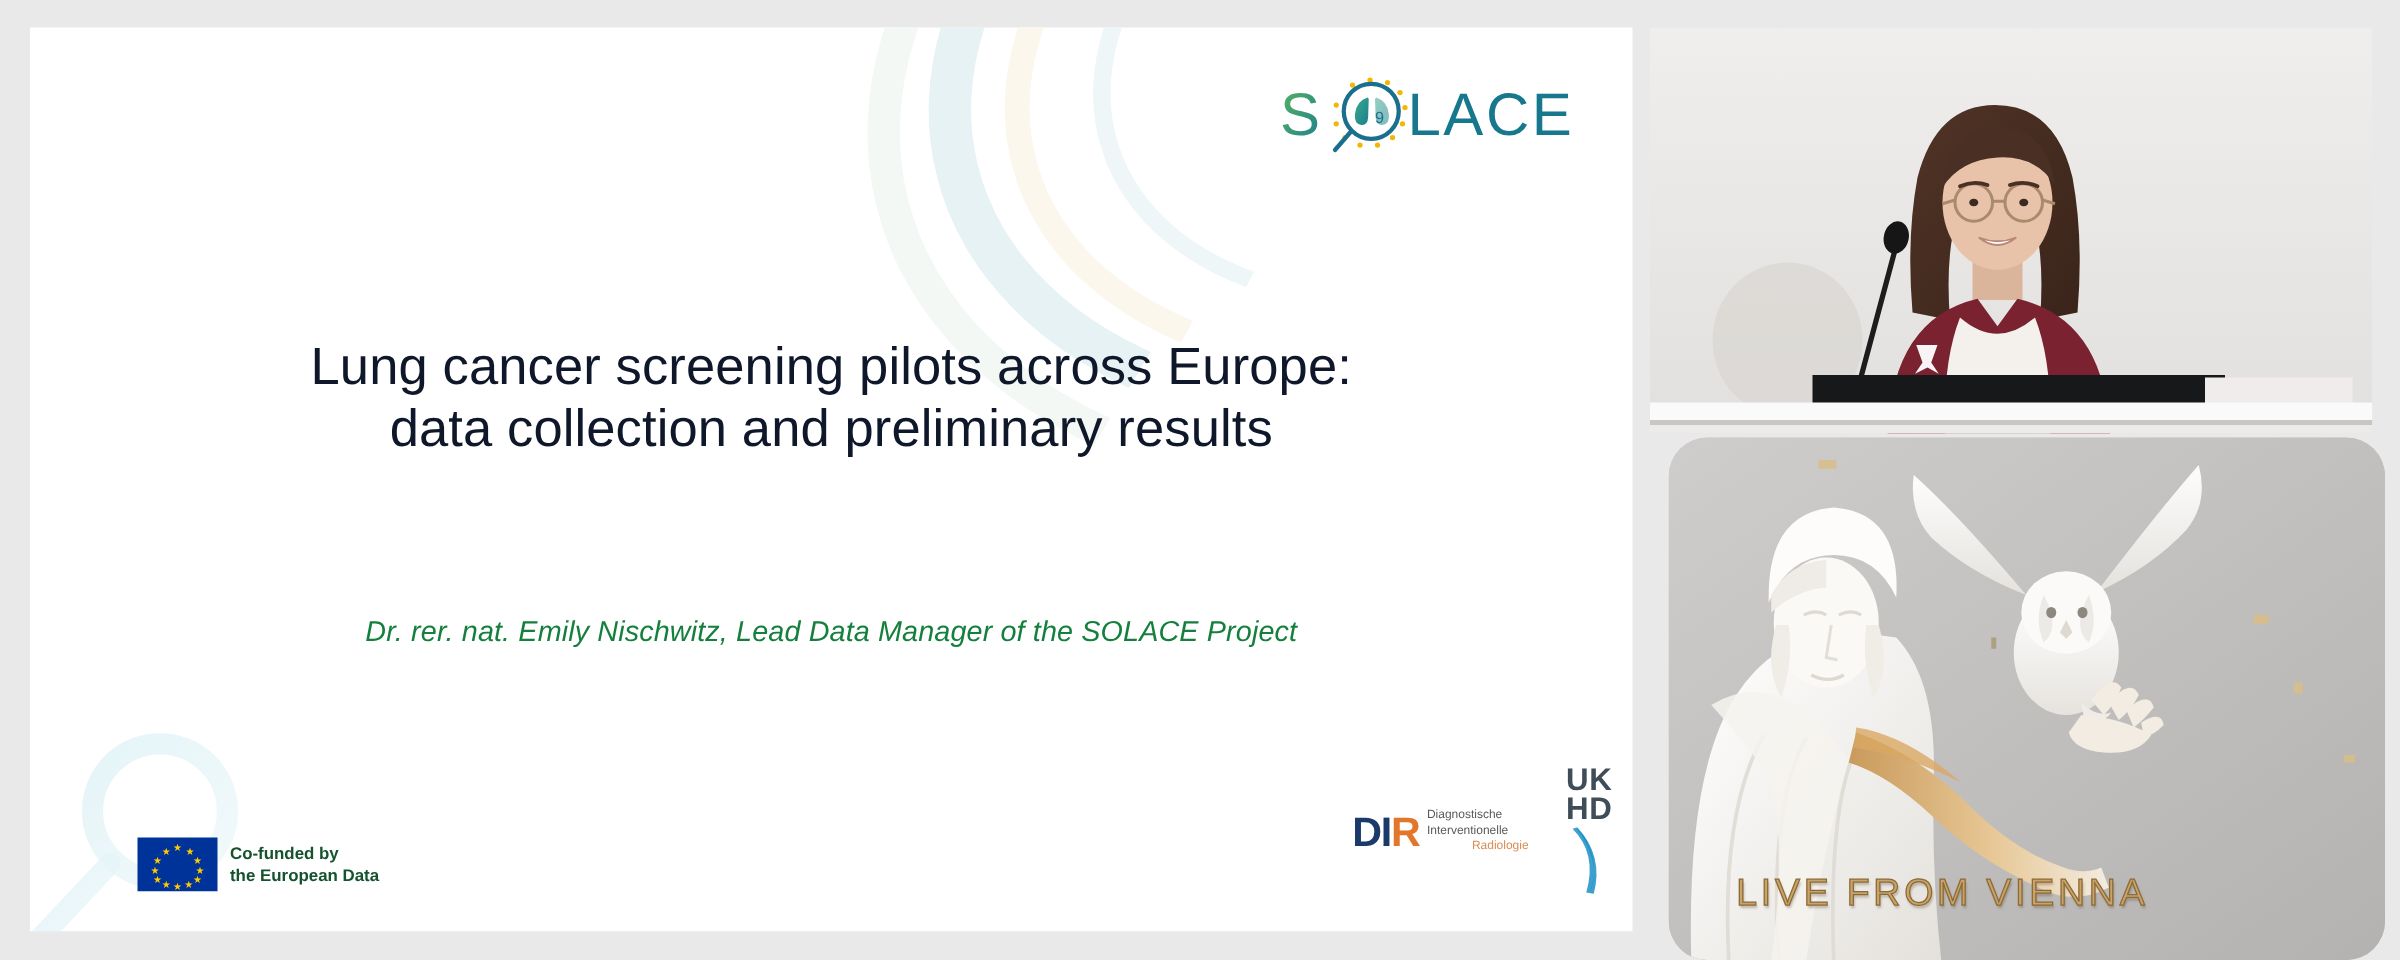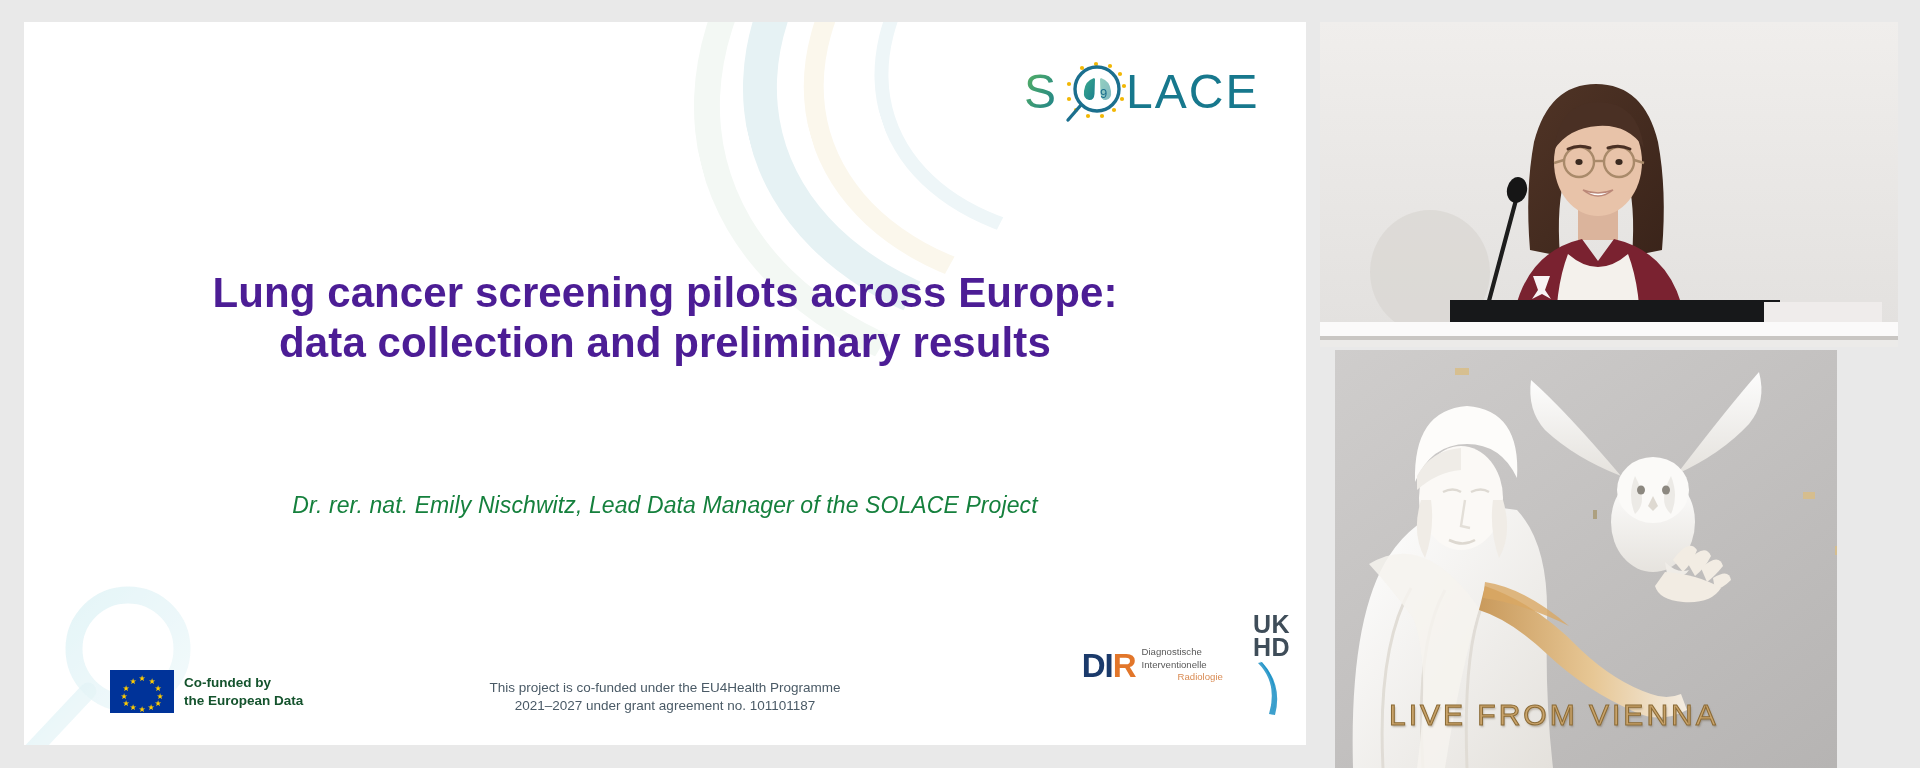--- a/index.html
+++ b/index.html
@@ -53,22 +53,22 @@
     position: absolute; right: 34px; top: 36px;
     height: 76px; width: 250px;
   }
 
   
   .title-block {
     position: absolute; left: 0; right: 0; top: 246px;
     text-align: center; padding: 0 90px;
   }
   .slide-title {
-    font-size: 42px; line-height: 1.18; color: #4c1d95;
-    font-weight: 700; letter-spacing: .1px;
+    font-size: 42px; line-height: 1.18; color: #0f172a;
+    font-weight: 400; letter-spacing: .1px;
     font-family: "Liberation Sans", sans-serif;
   }
   .slide-author {
     position: absolute; left: 0; right: 0; top: 470px;
     text-align: center;
     font-size: 23px; font-style: italic; color: #15803d;
     letter-spacing: .1px;
   }
 
   
@@ -97,23 +97,24 @@
   .ukhd-text { font-size: 25px; font-weight: 600; color: #3f4d59; line-height: .92; letter-spacing: .5px; }
 
   
   .video-panel {
     position: absolute; left: 1320px; top: 22px;
     width: 578px; height: 325px;
     background: #eceae8; overflow: hidden;
   }
   .ecr-panel {
     position: absolute; left: 1335px; top: 350px;
-    width: 502px; height: 418px;
+    width: 573px; height: 418px;
     background: linear-gradient(160deg,#c9c7c6 0%,#bfbdbc 45%,#b6b4b3 100%);
     overflow: hidden;
+    border-radius: 31px;
   }
   .ecr-caption {
     position: absolute; left: 54px; bottom: 36px;
     font-family: "Liberation Sans", sans-serif; text-align: left;
   }
   .ecr-line1 {
     font-size: 30px; letter-spacing: 3px; font-weight: 500;
     color: #c9a36a;
     -webkit-text-stroke: 1px #8a6a35;
     text-shadow: 1px 2px 2px rgba(90,70,40,.35);
@@ -208,24 +209,20 @@
           <span class="eu-star" style="left:10px;top:23px;">★</span>
           <span class="eu-star" style="left:12px;top:15px;">★</span>
           <span class="eu-star" style="left:19px;top:8px;">★</span>
         </div>
         <div class="eu-text">
           <div>Co-funded by</div>
           <div>the European Data</div>
         </div>
       </div>
 
-      <div class="funding-note">
-        <div>This project is co-funded under the EU4Health Programme</div>
-        <div>2021–2027 under grant agreement no. 101101187</div>
-      </div>
 
       <div class="partner-logos">
         <div class="dir-logo">
           <div class="dir-mark">
             <span class="dir-di">DI</span><span class="dir-r">R</span>
           </div>
           <div class="dir-words">
             <div class="w1">Diagnostische</div>
             <div class="w2">Interventionelle</div>
             <div class="w3">Radiologie</div>

